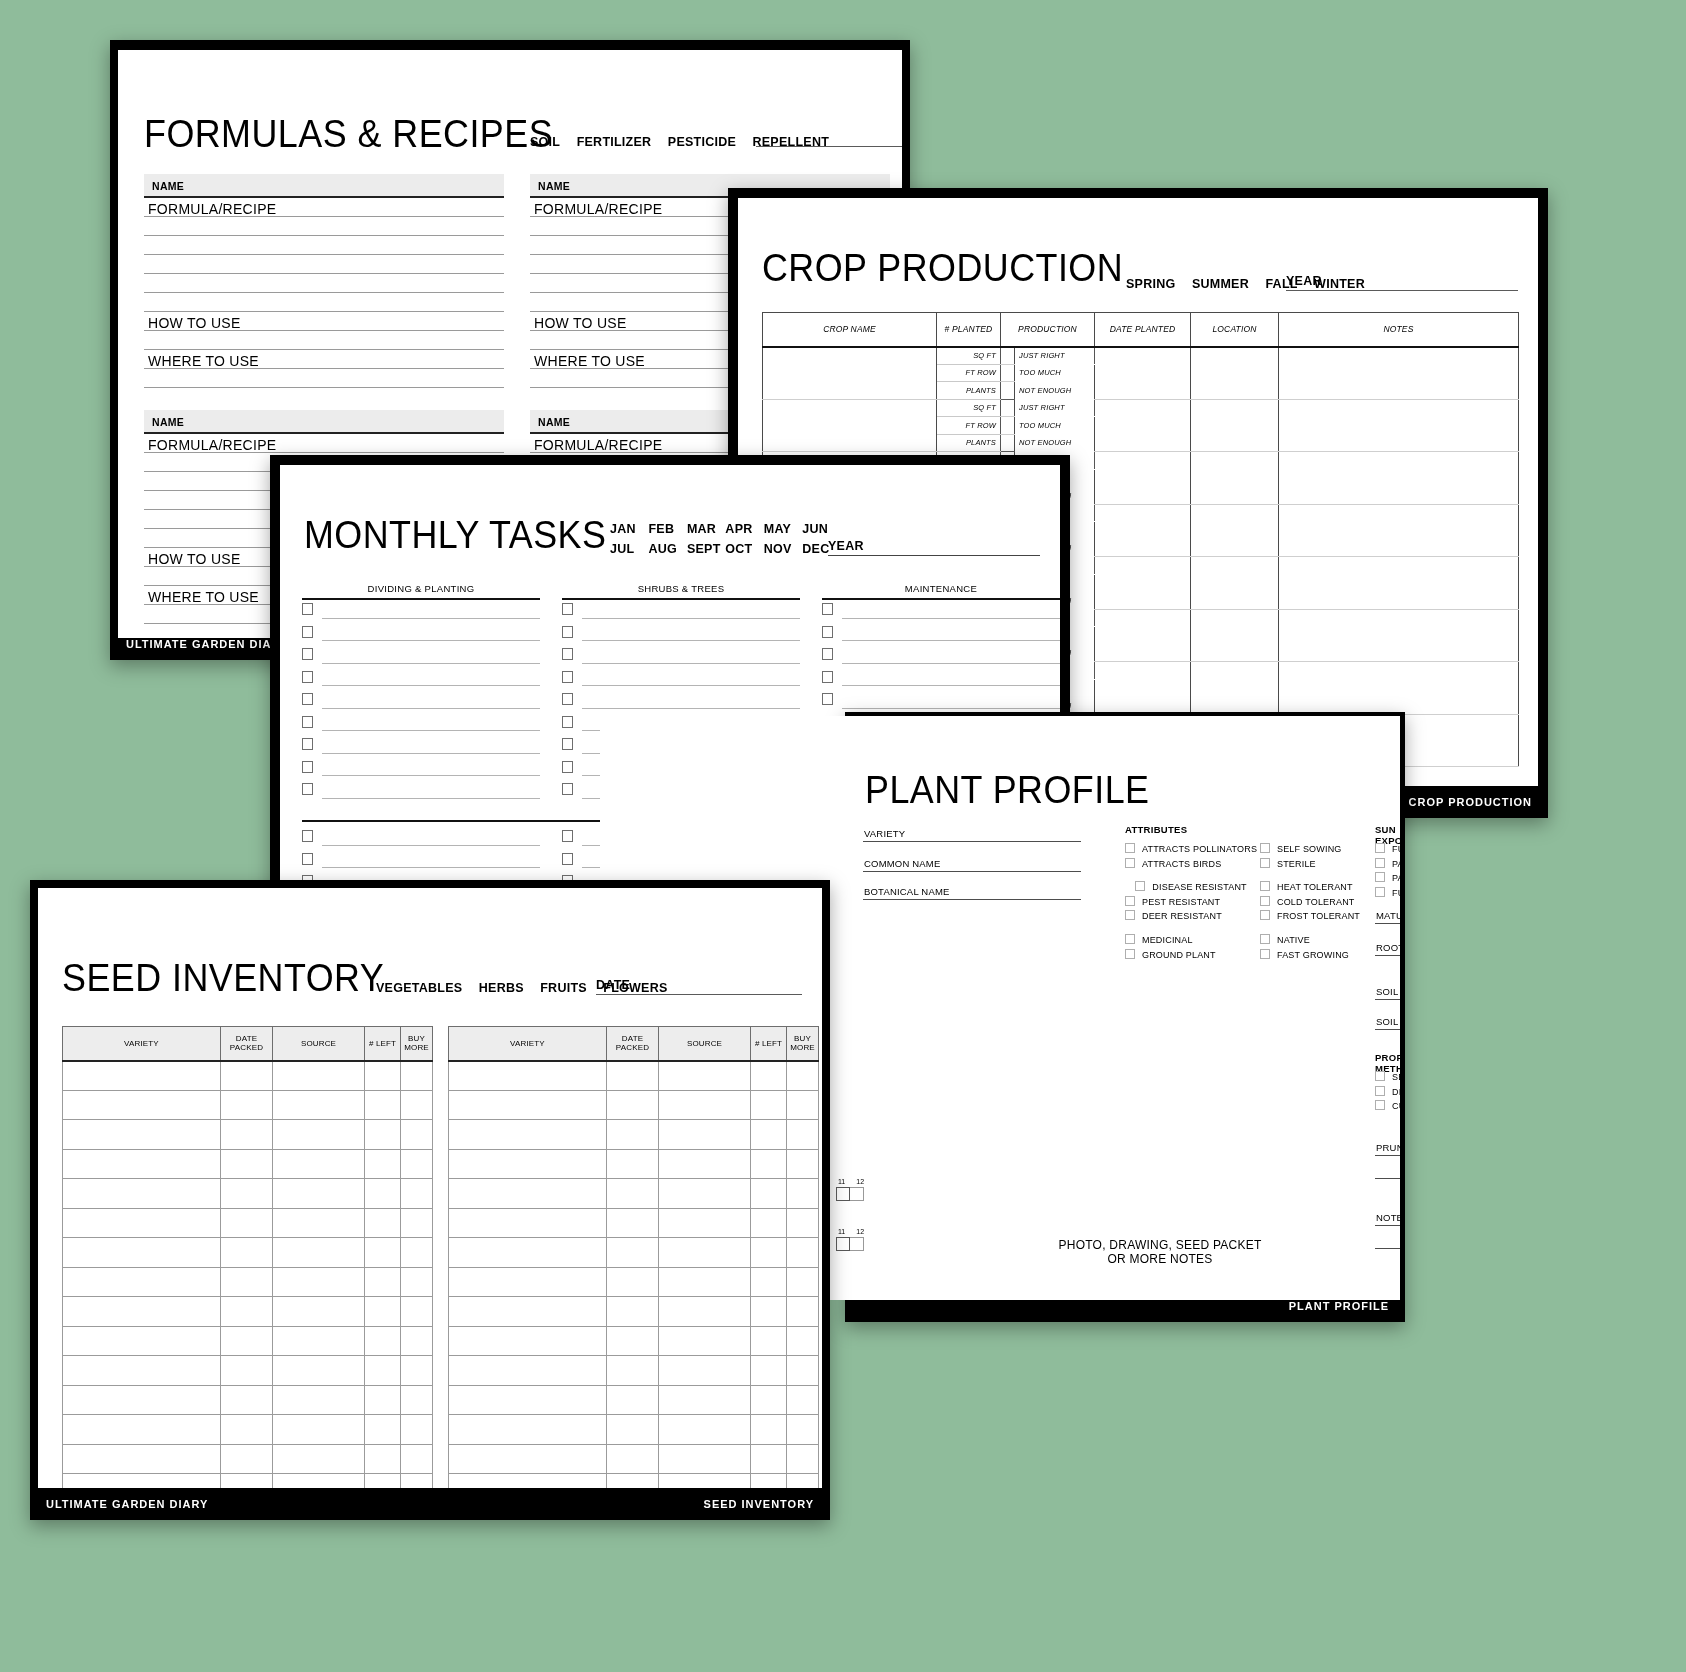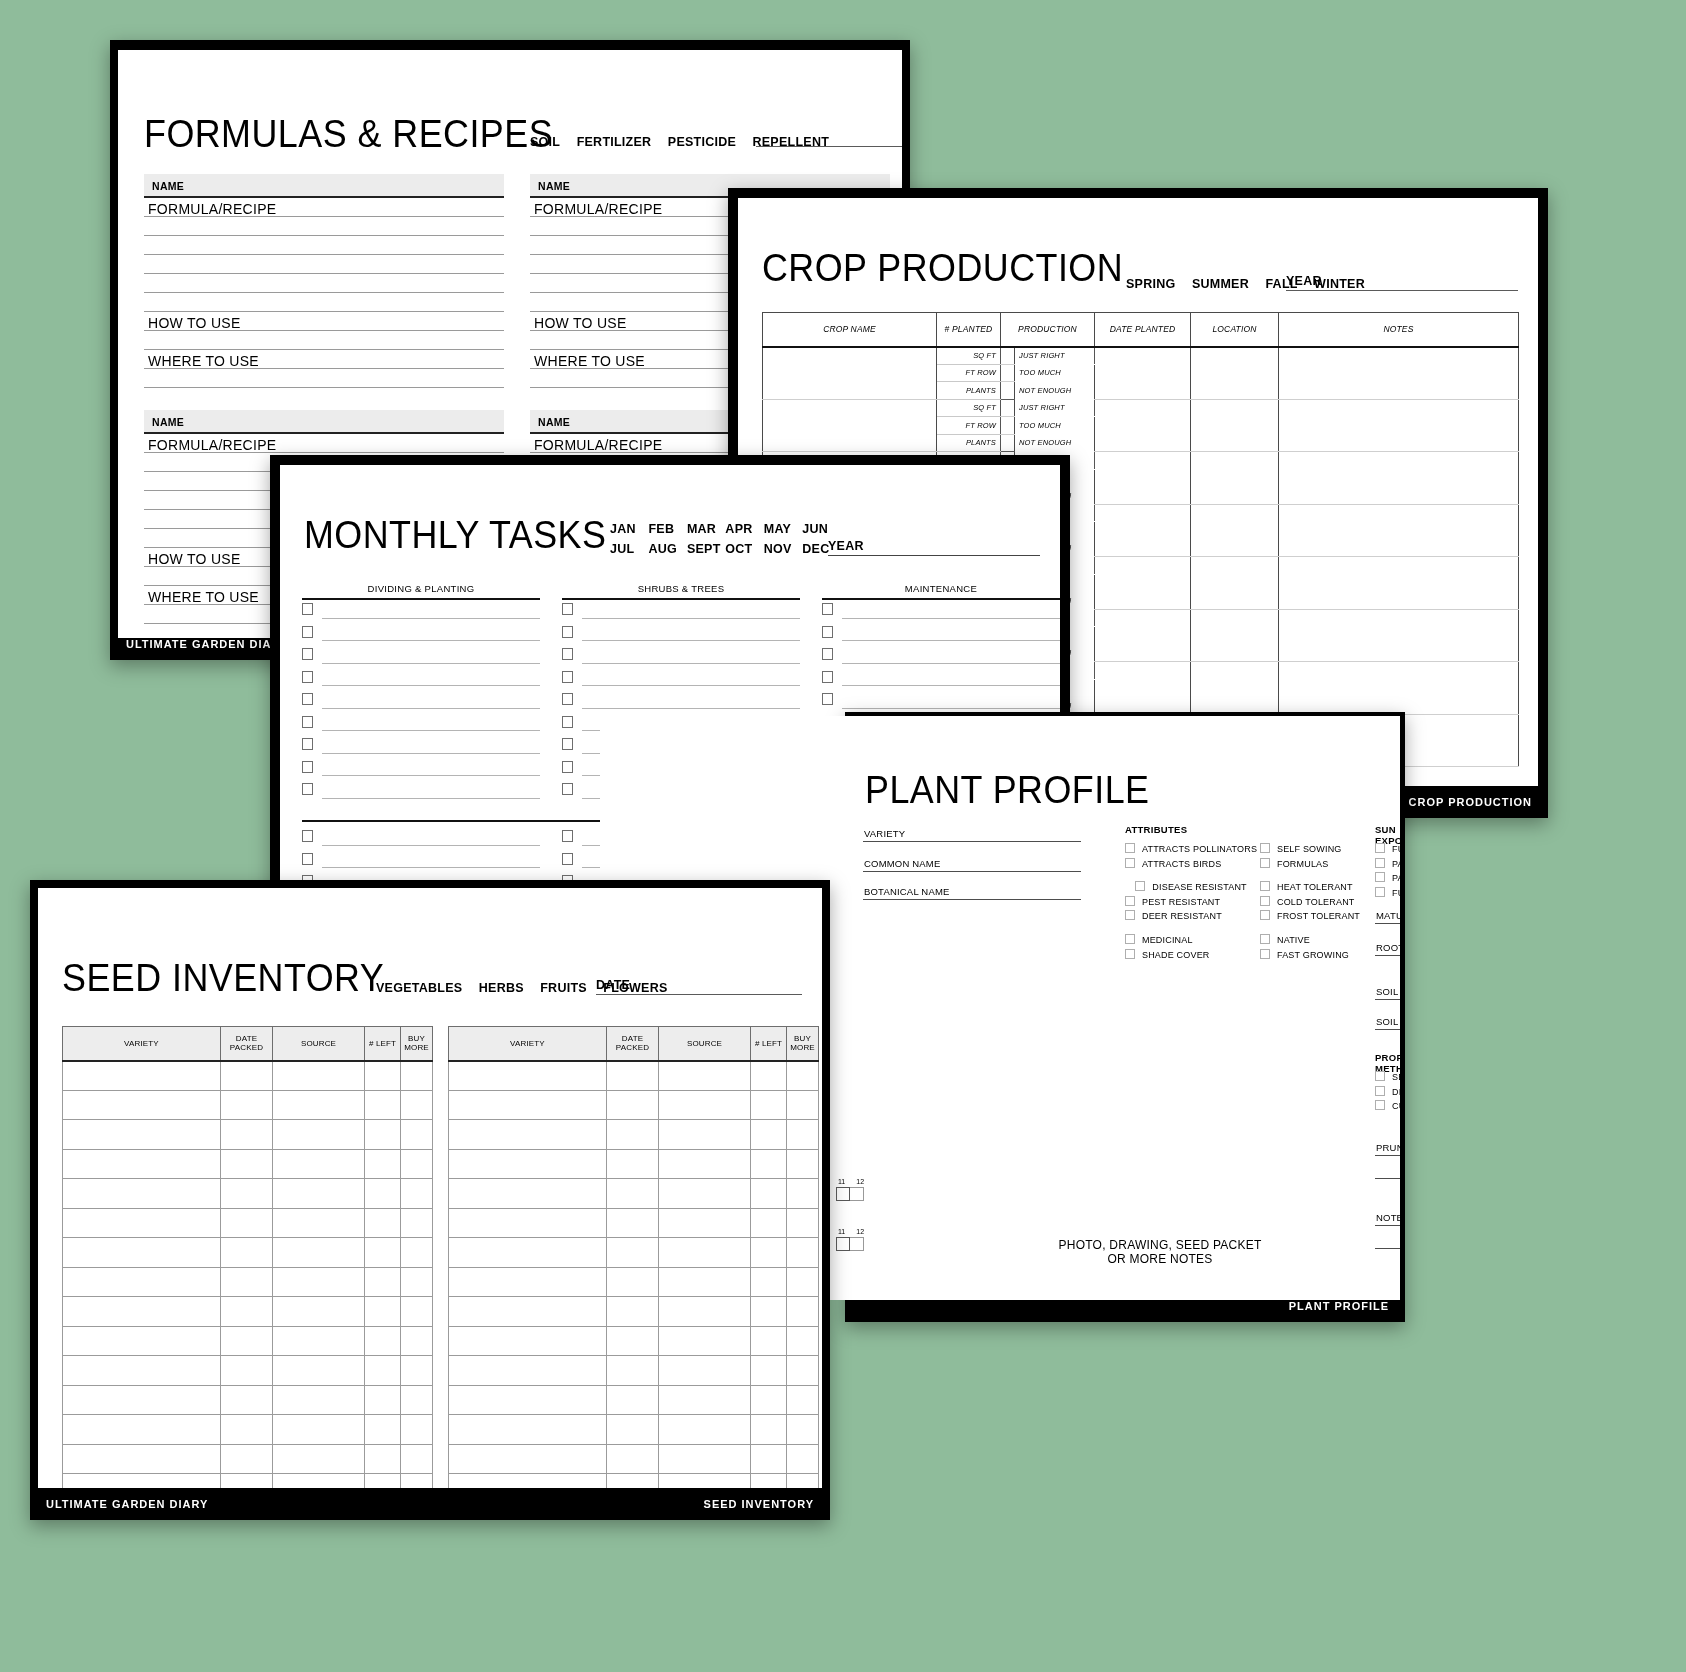--- a/index.html
+++ b/index.html
@@ -644,25 +644,25 @@
       </div>
 
       <div class="pp-head" style="position:absolute; left:525px; top:108px;">ATTRIBUTES</div>
       <div id="pp-attr1" style="position:absolute; left:525px; top:126px;">
           <div class="pp-chk" style=""><span class="cb"></span><span>ATTRACTS POLLINATORS</span></div>
           <div class="pp-chk" style=""><span class="cb"></span><span>ATTRACTS BIRDS</span></div>
           <div class="pp-chk" style="margin-top:9px;text-align:center;"><span class="cb"></span><span>DISEASE RESISTANT</span></div>
           <div class="pp-chk" style=""><span class="cb"></span><span>PEST RESISTANT</span></div>
           <div class="pp-chk" style=""><span class="cb"></span><span>DEER RESISTANT</span></div>
           <div class="pp-chk" style="margin-top:9px;"><span class="cb"></span><span>MEDICINAL</span></div>
-          <div class="pp-chk" style=""><span class="cb"></span><span>SHADE COVER</span></div>
+          <div class="pp-chk" style=""><span class="cb"></span><span>GROUND PLANT</span></div>
         </div>
       <div id="pp-attr2" style="position:absolute; left:660px; top:126px;">
           <div class="pp-chk" style=""><span class="cb"></span><span>SELF SOWING</span></div>
-          <div class="pp-chk" style=""><span class="cb"></span><span>FORMULAS</span></div>
+          <div class="pp-chk" style=""><span class="cb"></span><span>STERILE</span></div>
           <div class="pp-chk" style="margin-top:9px;"><span class="cb"></span><span>HEAT TOLERANT</span></div>
           <div class="pp-chk" style=""><span class="cb"></span><span>COLD TOLERANT</span></div>
           <div class="pp-chk" style=""><span class="cb"></span><span>FROST TOLERANT</span></div>
           <div class="pp-chk" style="margin-top:9px;"><span class="cb"></span><span>NATIVE</span></div>
           <div class="pp-chk" style=""><span class="cb"></span><span>FAST GROWING</span></div>
         </div>
 
       <div class="pp-head" style="position:absolute; left:775px; top:108px;">SUN EXPOSURE</div>
       <div id="pp-sun" style="position:absolute; left:775px; top:126px;">
           <div class="pp-chk" style=""><span class="cb"></span><span>FULL SHADE</span></div>

